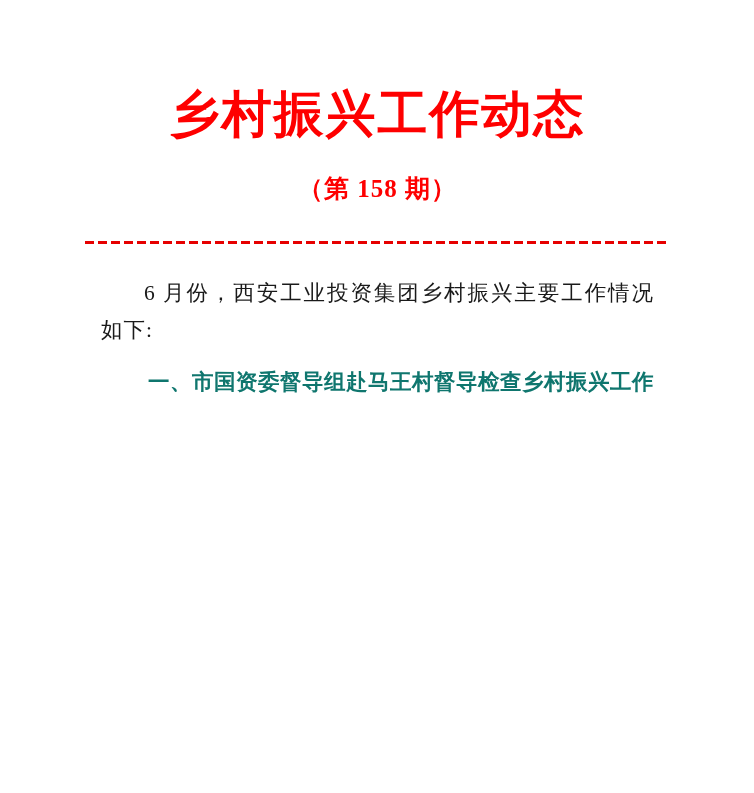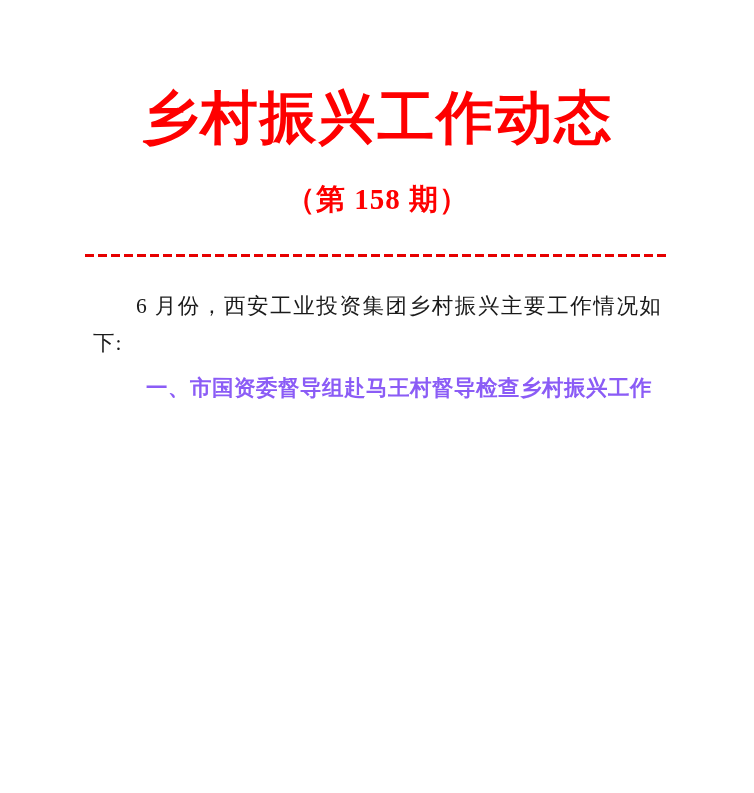--- a/index.html
+++ b/index.html
@@ -12,64 +12,64 @@
   .page {
     width: 754px; height: 793px;
     box-sizing: border-box;
     padding: 84px 84px 0 85px;
   }
   .doc-title {
     margin: 0;
     text-align: center;
     color: var(--title-red, #fe0000);
     font-weight: bold;
-    font-size: 57px;
+    font-size: 50px;
     line-height: 1.2;
     letter-spacing: 2px;
     font-family: "Liberation Serif", serif;
   }
   .issue {
     margin-top: 30px;
     text-align: center;
     color: var(--title-red, #fe0000);
     font-weight: bold;
-    font-size: 29px;
+    font-size: 25px;
     line-height: 1.2;
     letter-spacing: 1px;
     font-family: "Liberation Serif", serif;
   }
   .dash {
     margin-top: 37px;
     height: 3px;
     background: repeating-linear-gradient(
       to right,
       var(--divider-red, #e60000) 0 9px,
       transparent 9px 13px
     );
   }
   .bodytext {
     margin-top: 31px;
     color: var(--body-text, #1a1a1a);
     font-size: 21.5px;
     line-height: 37px;
   }
   .bodytext p {
-    margin: 8px;
+    margin: 16px;
     text-indent: 2em;
     text-align: justify;
     text-justify: inter-character;
     letter-spacing: 1px;
     word-break: break-all;
   }
   .bodytext p.heading {
-    font-family: Liberation Sans, sans-serif;
+    font-family: Liberation Mono, monospace;
     font-weight: bold;
-    color: #8b5cf6;
+    color: #0f766e;
     letter-spacing: 0.5px;
-    text-align: center;
+    text-align: right;
   }
 </style>
 </head>
 <body>
 
 <div class="page">
   <h1 class="doc-title">乡村振兴工作动态</h1>
 
   <div class="issue">（第 158 期）</div>
 

